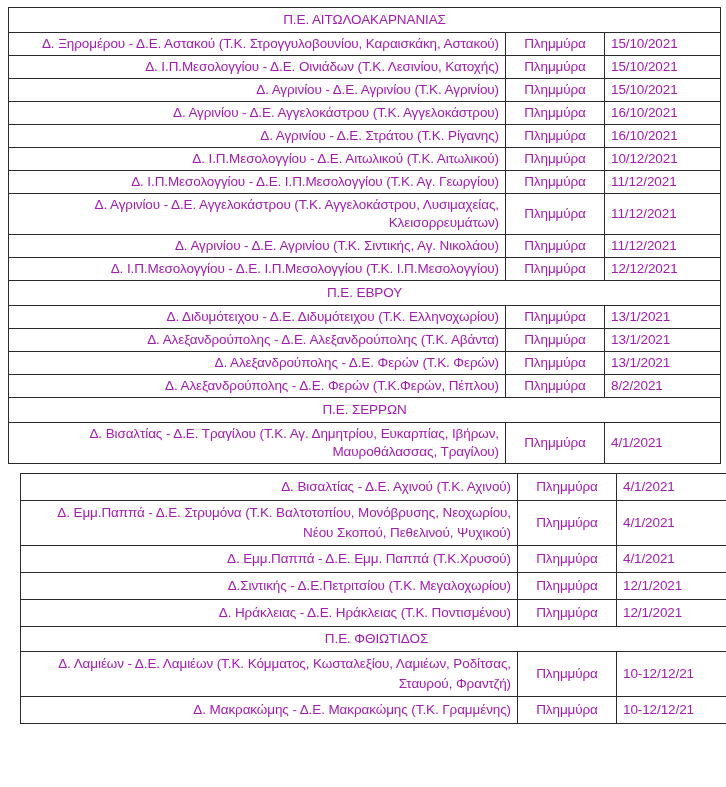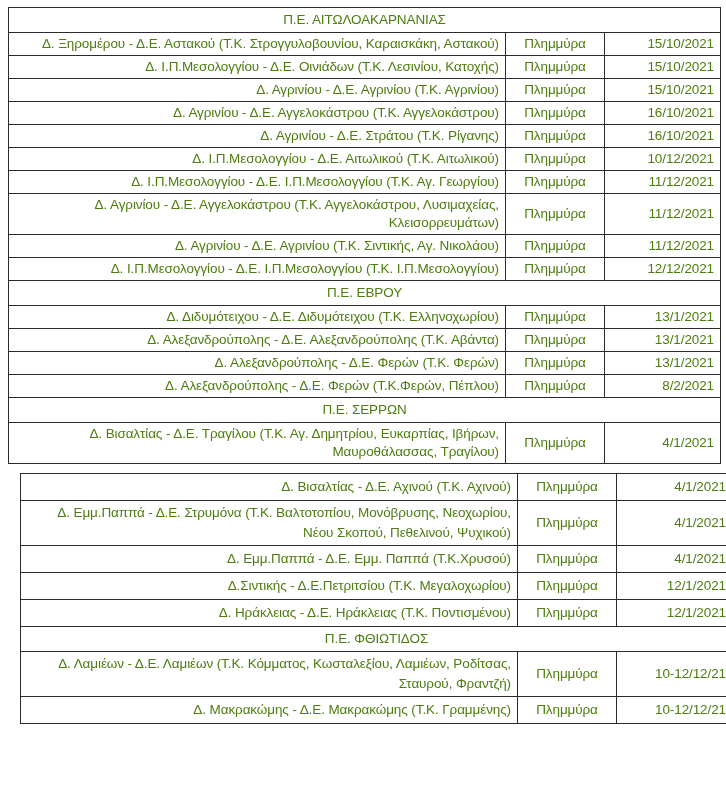--- a/index.html
+++ b/index.html
@@ -7,21 +7,21 @@
     padding: 0;
     background: #ffffff;
   }
   .page {
     position: relative;
     width: 726px;
     height: 787px;
     background: #ffffff;
     overflow: hidden;
     font-family: "Liberation Sans", "DejaVu Sans", sans-serif;
-    color: #4d7c0f;
+    color: #a21caf;
   }
   table.disaster-table {
     border-collapse: collapse;
     table-layout: fixed;
     width: 712px;
     margin-left: 8px;
     background: #ffffff;
   }
   table.disaster-table.first { margin-top: 7px; }
   table.disaster-table.second { margin-top: 9px; margin-left: 20px; }
@@ -34,21 +34,21 @@
     padding: 2px 6px;
     overflow: hidden;
   }
   table.disaster-table.second td {
     line-height: 20px;
     height: 22px;
   }
   table.disaster-table.first td { height: 18px; }
   td.cell-area   { text-align: right; }
   td.cell-event  { text-align: center; }
-  td.cell-date   { text-align: right; }
+  td.cell-date   { text-align: left; }
   td.section {
     text-align: center;
     font-size: 14px;
     letter-spacing: 0.2px;
     height: 20px !important;
   }
   col.col-area  { width: 497px; }
   col.col-event { width: 99px;  }
   col.col-date  { width: 116px; }
 </style>

